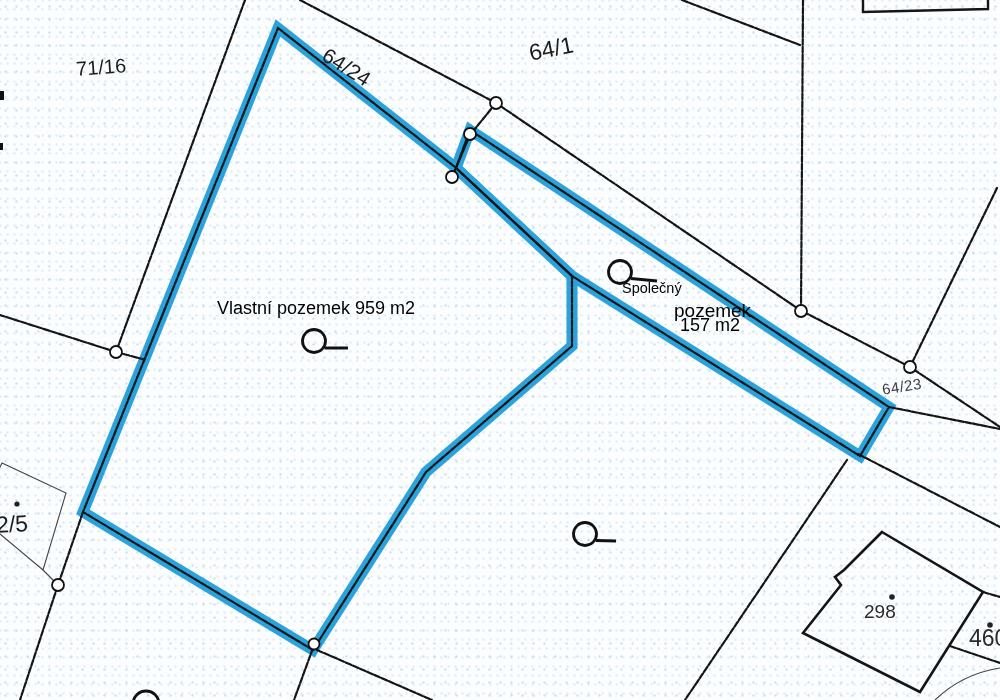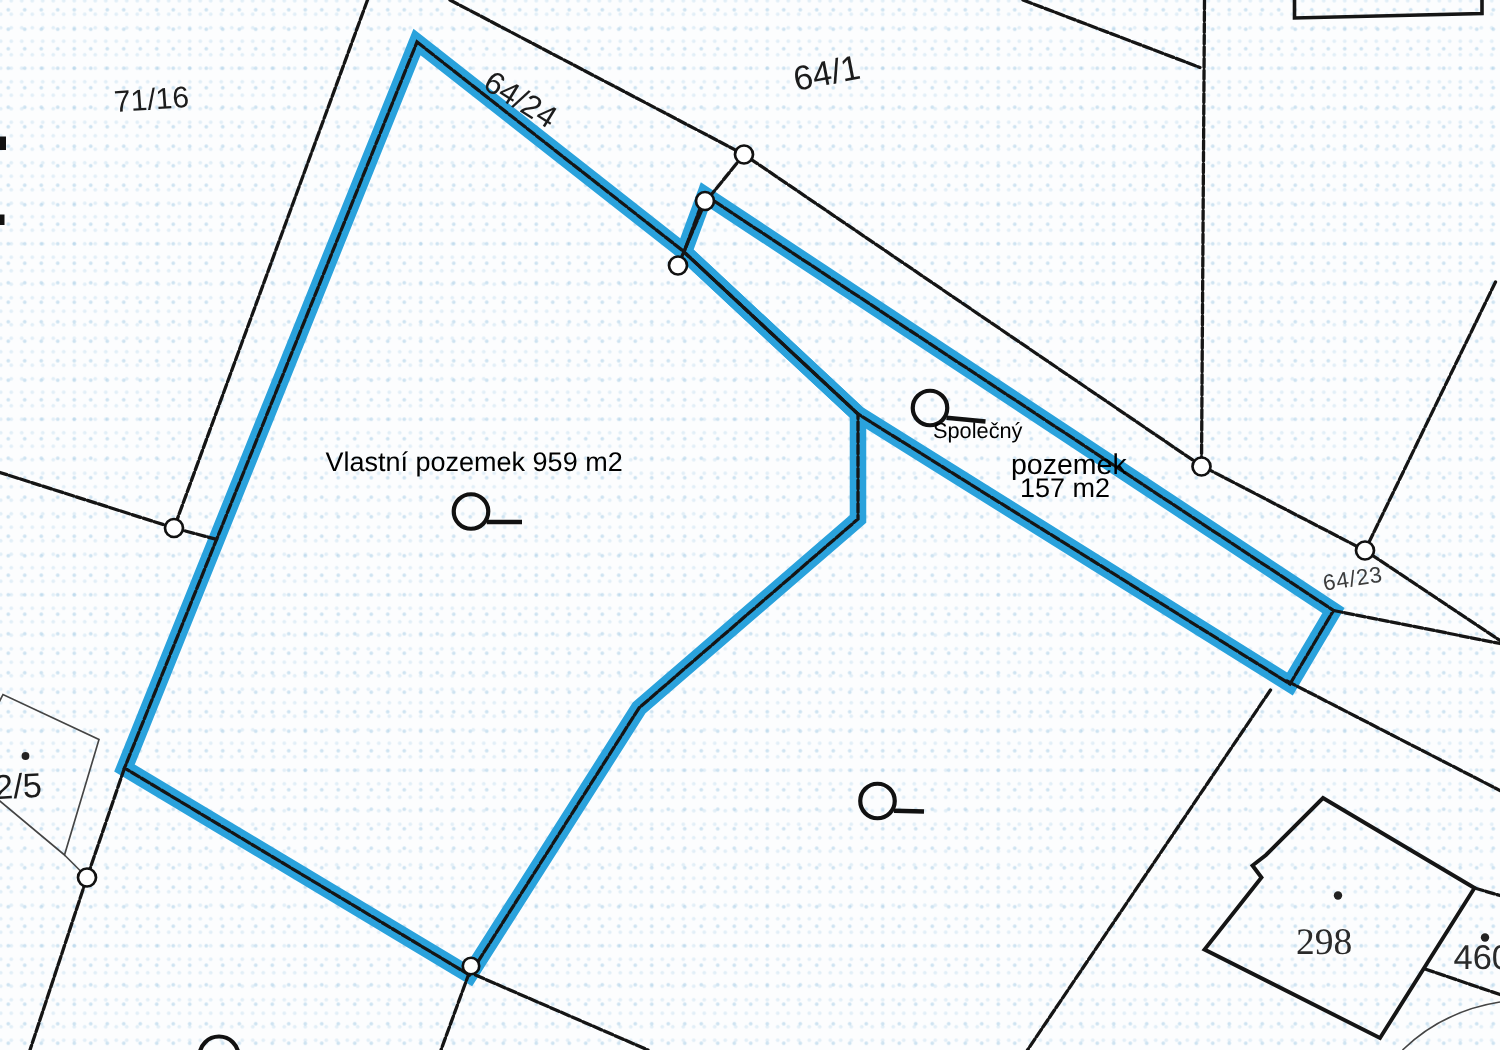--- a/index.html
+++ b/index.html
@@ -12,21 +12,21 @@
     background-size:11px 13px, 7px 9px;
     background-position:0 0, 4px 5px;
     font-family:"Liberation Sans", sans-serif;
   }
   .map svg{position:absolute;left:0;top:0;}
   .lbl{position:absolute;white-space:nowrap;color:#1c1c1c;line-height:1;}
   .lbl-71-16{left:76px;top:57px;font-size:20px;transform:rotate(-4deg);}
   .lbl-64-24{left:330px;top:44px;font-size:21px;transform:rotate(32deg);transform-origin:0 0;}
   .lbl-64-1{left:527px;top:42px;font-size:23px;transform:rotate(-11deg);transform-origin:0 0;}
   .lbl-64-23{left:881px;top:382px;font-size:15px;color:#3c3c3c;letter-spacing:.5px;transform:rotate(-9deg);transform-origin:0 0;}
-  .lbl-298{left:864px;top:616px;font-size:25px;color:#2a2a2a;font-family:Liberation Serif, serif;}
+  .lbl-298{left:864px;top:602px;font-size:19px;color:#2a2a2a;}
   .lbl-460{left:969px;top:627px;font-size:23px;color:#2a2a2a;}
   .lbl-2-5{left:-4px;top:513px;font-size:23px;transform:rotate(-3deg);}
   .ann{position:absolute;font-weight:normal;color:#000;white-space:nowrap;line-height:1;}
   .ann-own{left:217px;top:299px;font-size:18px;}
   .ann-sh1{left:622px;top:281px;font-size:14.5px;}
   .ann-sh2{left:646px;top:301px;font-size:19px;margin-left:28px;}
   .ann-sh3{left:652px;top:316px;font-size:18px;margin-left:28px;}
 </style>
 </head>
 <body>

